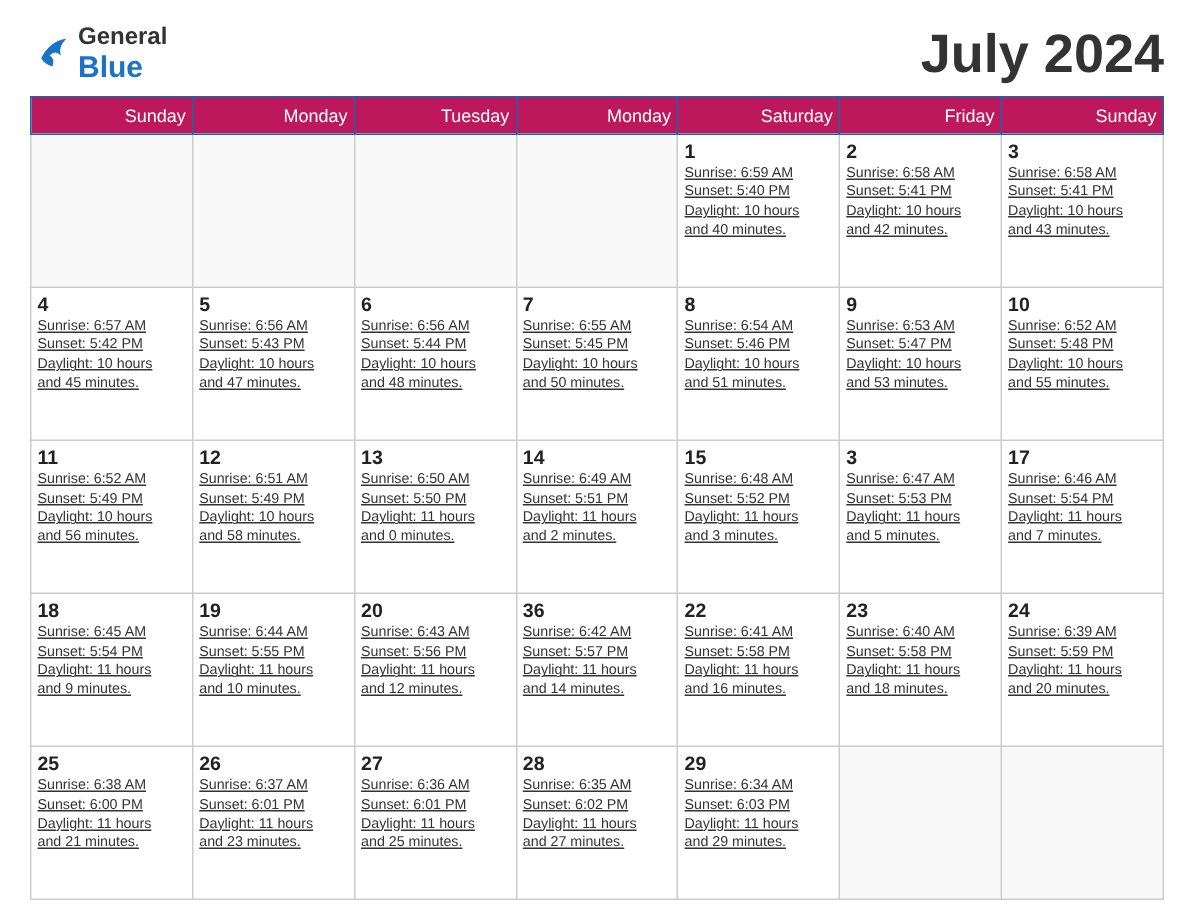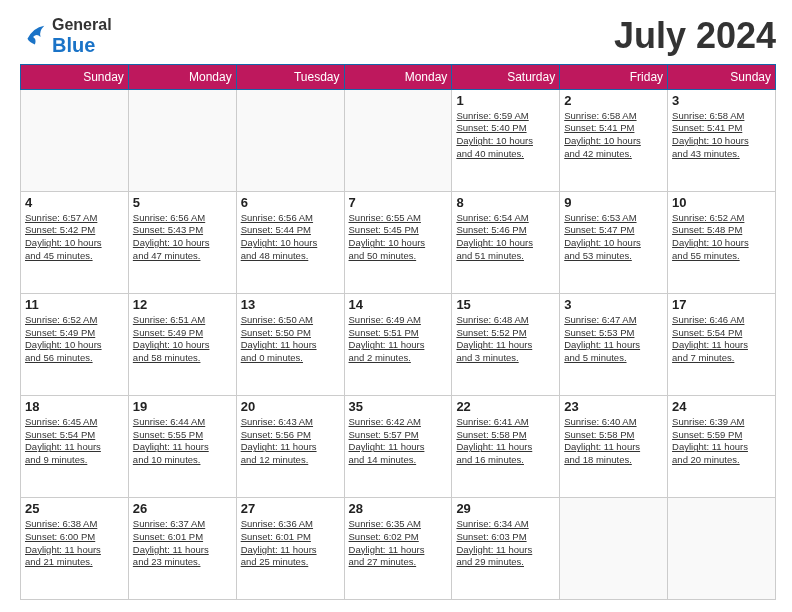--- a/index.html
+++ b/index.html
@@ -206,21 +206,21 @@
           </td>
           <td>
             <span class="day-num">19</span>
             <div class="day-info">Sunrise: 6:44 AM<br>Sunset: 5:55 PM<br>Daylight: 11 hours<br>and 10 minutes.</div>
           </td>
           <td>
             <span class="day-num">20</span>
             <div class="day-info">Sunrise: 6:43 AM<br>Sunset: 5:56 PM<br>Daylight: 11 hours<br>and 12 minutes.</div>
           </td>
           <td>
-            <span class="day-num">35</span>
+            <span class="day-num">36</span>
             <div class="day-info">Sunrise: 6:42 AM<br>Sunset: 5:57 PM<br>Daylight: 11 hours<br>and 14 minutes.</div>
           </td>
           <td>
             <span class="day-num">22</span>
             <div class="day-info">Sunrise: 6:41 AM<br>Sunset: 5:58 PM<br>Daylight: 11 hours<br>and 16 minutes.</div>
           </td>
           <td>
             <span class="day-num">23</span>
             <div class="day-info">Sunrise: 6:40 AM<br>Sunset: 5:58 PM<br>Daylight: 11 hours<br>and 18 minutes.</div>
           </td>

